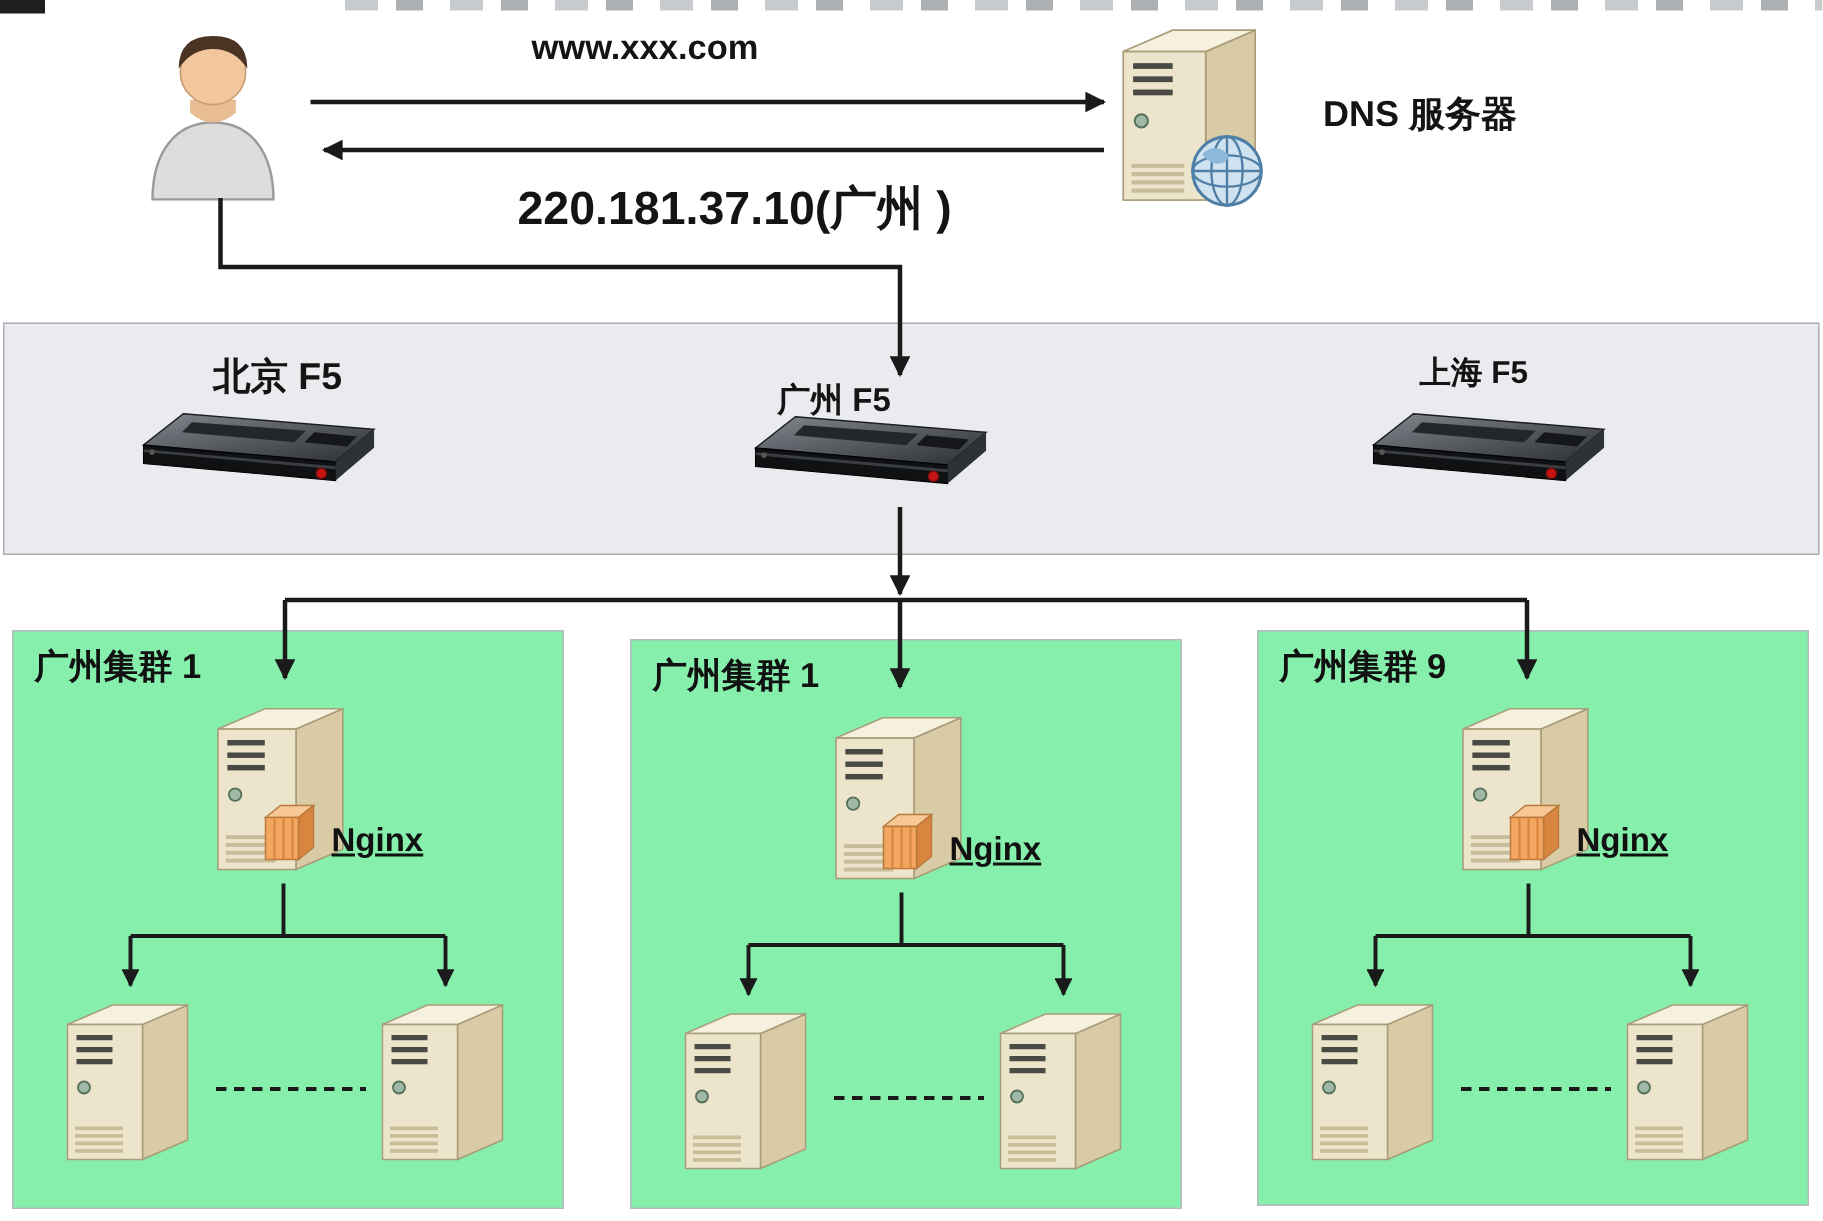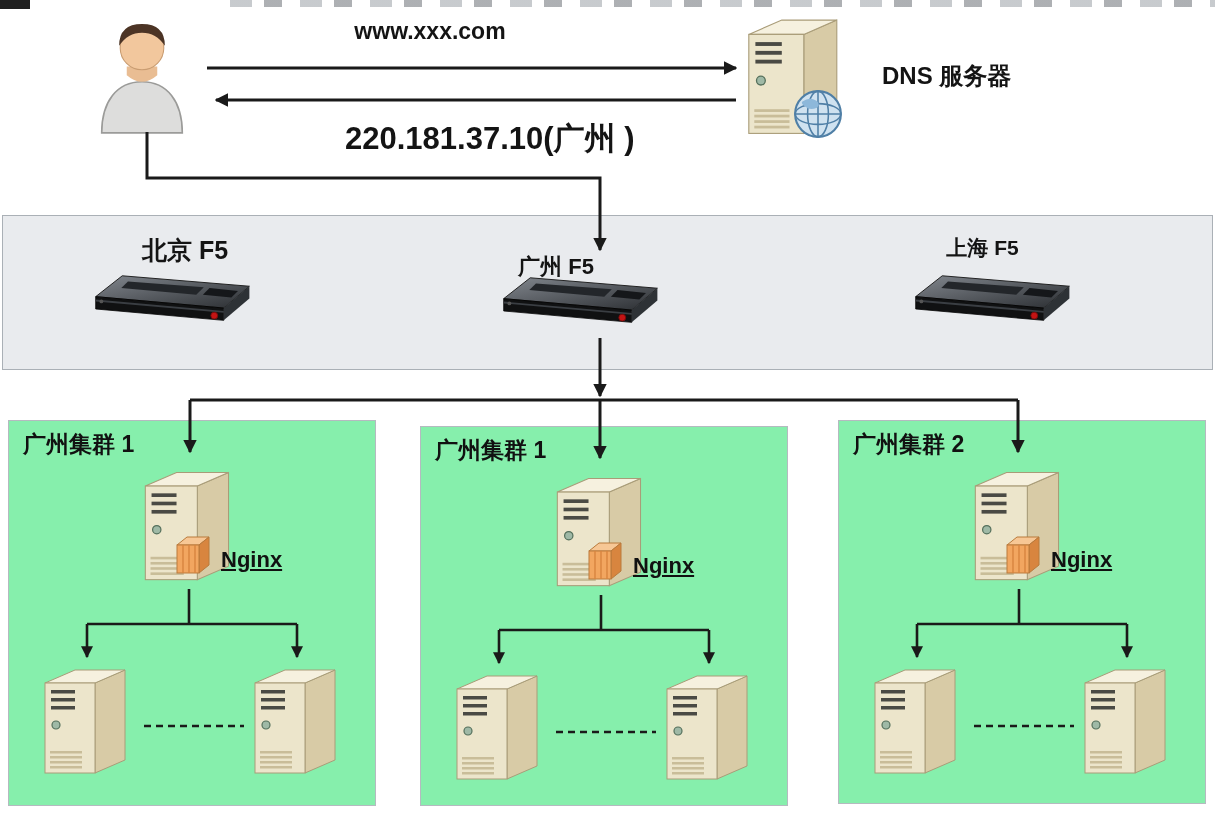--- a/index.html
+++ b/index.html
@@ -176,21 +176,21 @@
     </g>
     <use href="#sym-tower" x="128" y="40" width="104" height="125"></use>
     <use href="#sym-cube" x="166" y="112" width="40" height="44"></use>
     <use href="#sym-tower" x="28" y="238" width="100" height="120"></use>
     <use href="#sym-tower" x="238" y="238" width="100" height="120"></use>
   </svg>
   <div class="nginx-lbl">Nginx</div>
 </div>
 
 <div class="cluster" style="left:838px;top:420px;height:384px">
-  <div class="cluster-title">广州集群 2</div>
+  <div class="cluster-title">广州集群 9</div>
   <svg class="inner-svg" width="368" height="380" viewBox="0 0 368 380">
     <g stroke="#1a1a1a" stroke-width="2.6" fill="none">
       <line x1="180" y1="168" x2="180" y2="203"></line>
       <line x1="78" y1="203" x2="288" y2="203"></line>
       <line x1="78" y1="203" x2="78" y2="236" marker-end="url(#arw)"></line>
       <line x1="288" y1="203" x2="288" y2="236" marker-end="url(#arw)"></line>
       <line x1="135" y1="305" x2="235" y2="305" stroke-dasharray="7 5"></line>
     </g>
     <use href="#sym-tower" x="128" y="40" width="104" height="125"></use>
     <use href="#sym-cube" x="166" y="112" width="40" height="44"></use>

